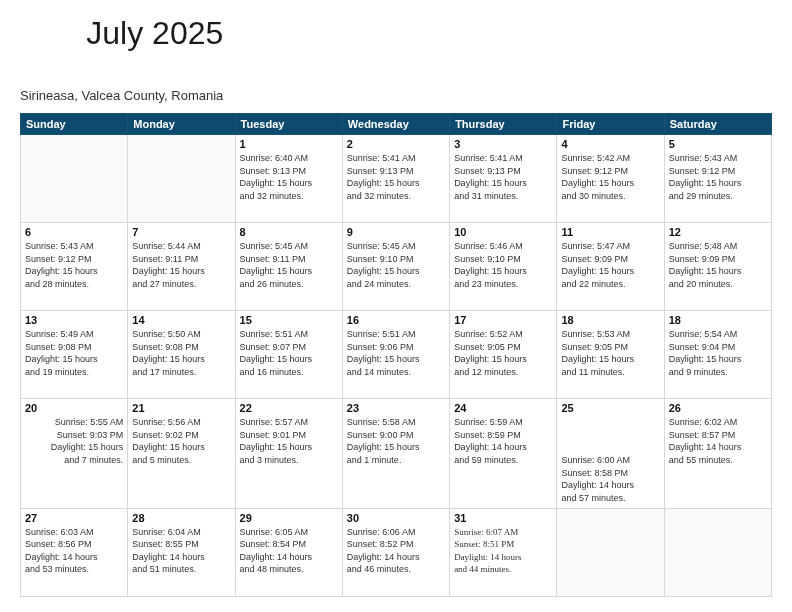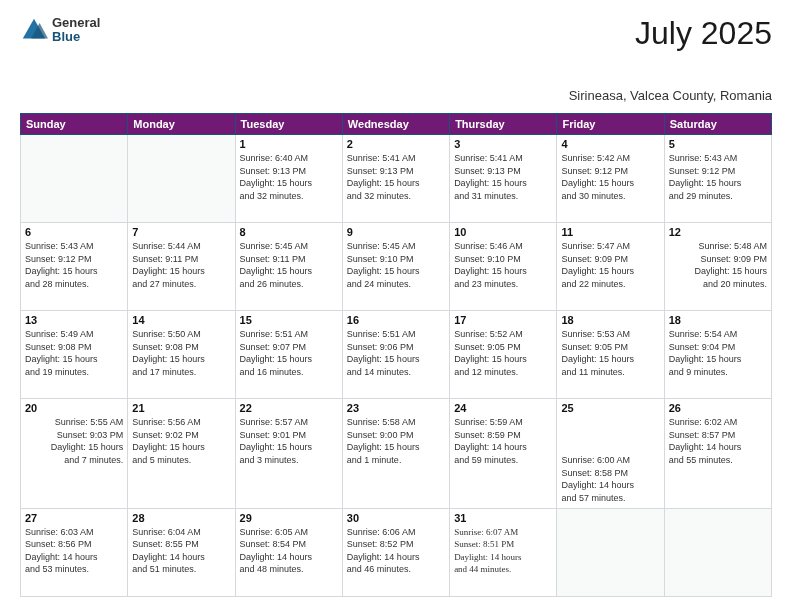--- a/index.html
+++ b/index.html
@@ -62,21 +62,21 @@
       margin-top: 37px;
     }
     .calendar {
       flex: 1;
       border: 1px solid #ccc;
       border-collapse: collapse;
       width: 100%;
       table-layout: fixed;
     }
     .calendar th {
-      background-color: #701a75;
+      background-color: #0c4a6e;
       color: white;
       font-size: 11px;
       font-weight: bold;
       padding: 4px 5px;
       border: 1px solid #1a5276;
       text-align: left;
     }
     .calendar td {
       border: 1px solid #d5d8dc;
       vertical-align: top;
@@ -99,30 +99,20 @@
       font-size: 9px;
       line-height: 1.4;
       color: #333;
     }
   </style>
 </head>
 <body>
 
 <div class="page">
   <div class="header">
-    <div class="logo">
-      <svg class="logo-icon" viewBox="0 0 40 40">
-        <polygon points="20,4 36,32 4,32" fill="#2471a3"></polygon>
-        <polygon points="28,10 40,32 16,32" fill="#1a5276" opacity="0.7"></polygon>
-      </svg>
-      <div class="logo-text">
-        <span class="logo-general">General</span>
-        <span class="logo-blue">Blue</span>
-      </div>
-    </div>
     <div class="title-block">
       <div class="month-title">July 2025</div>
       <div class="location">Sirineasa, Valcea County, Romania</div>
     </div>
   </div>
 
   <table class="calendar">
     <thead>
       <tr>
       <th>Sunday</th>
@@ -212,21 +202,21 @@
           </td>
           <td>
             <div class="day-num">11</div>
             <div class="cell-text" style="white-space: pre-line;">Sunrise: 5:47 AM
 Sunset: 9:09 PM
 Daylight: 15 hours
 and 22 minutes.</div>
           </td>
           <td>
             <div class="day-num">12</div>
-            <div class="cell-text" style="white-space: pre-line; text-align: right;">Sunrise: 5:48 AM
+            <div class="cell-text" style="white-space: pre-line;">Sunrise: 5:48 AM
 Sunset: 9:09 PM
 Daylight: 15 hours
 and 20 minutes.</div>
           </td>
         </tr>
         <tr>
           <td>
             <div class="day-num">13</div>
             <div class="cell-text" style="white-space: pre-line;">Sunrise: 5:49 AM
 Sunset: 9:08 PM

